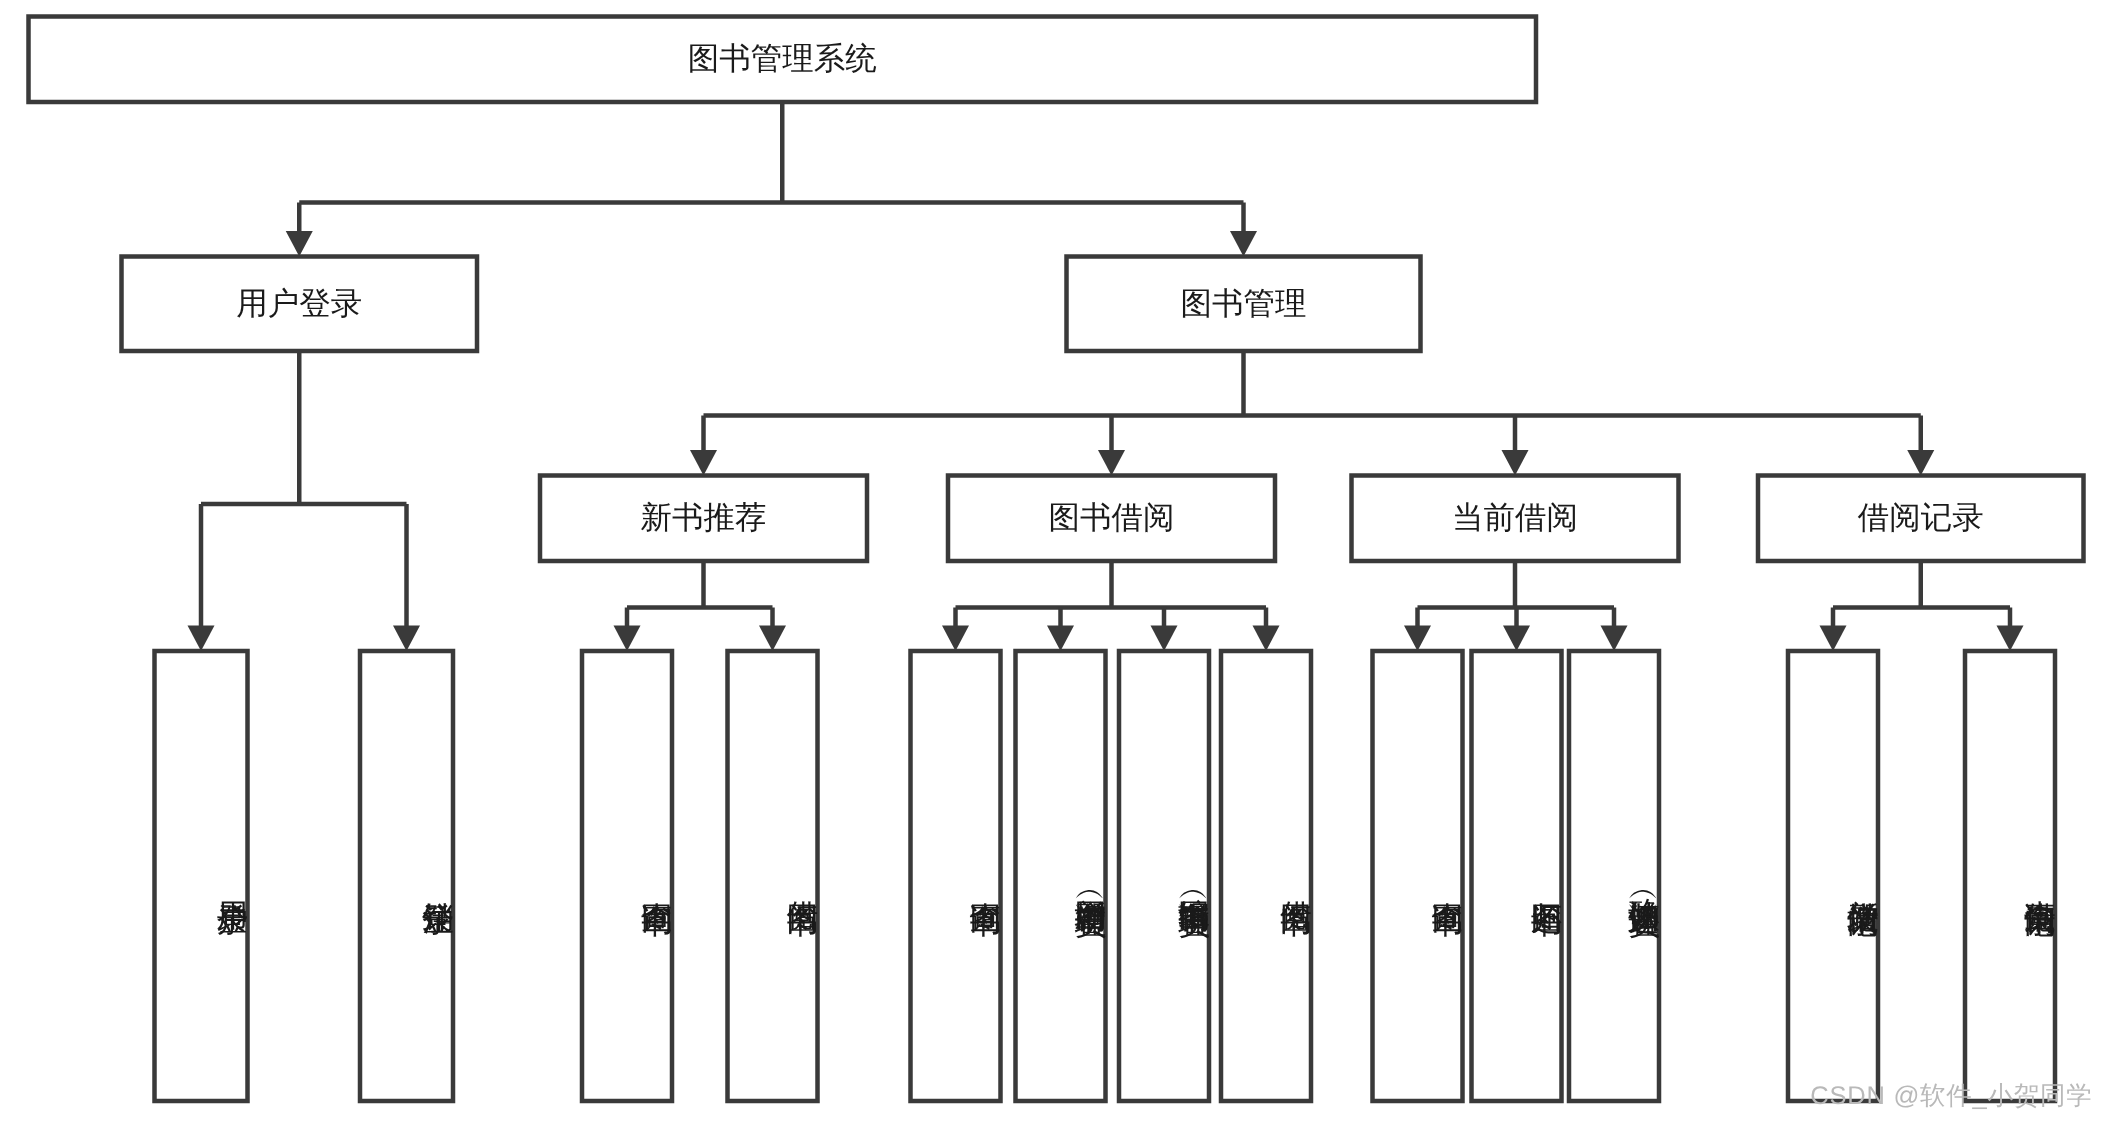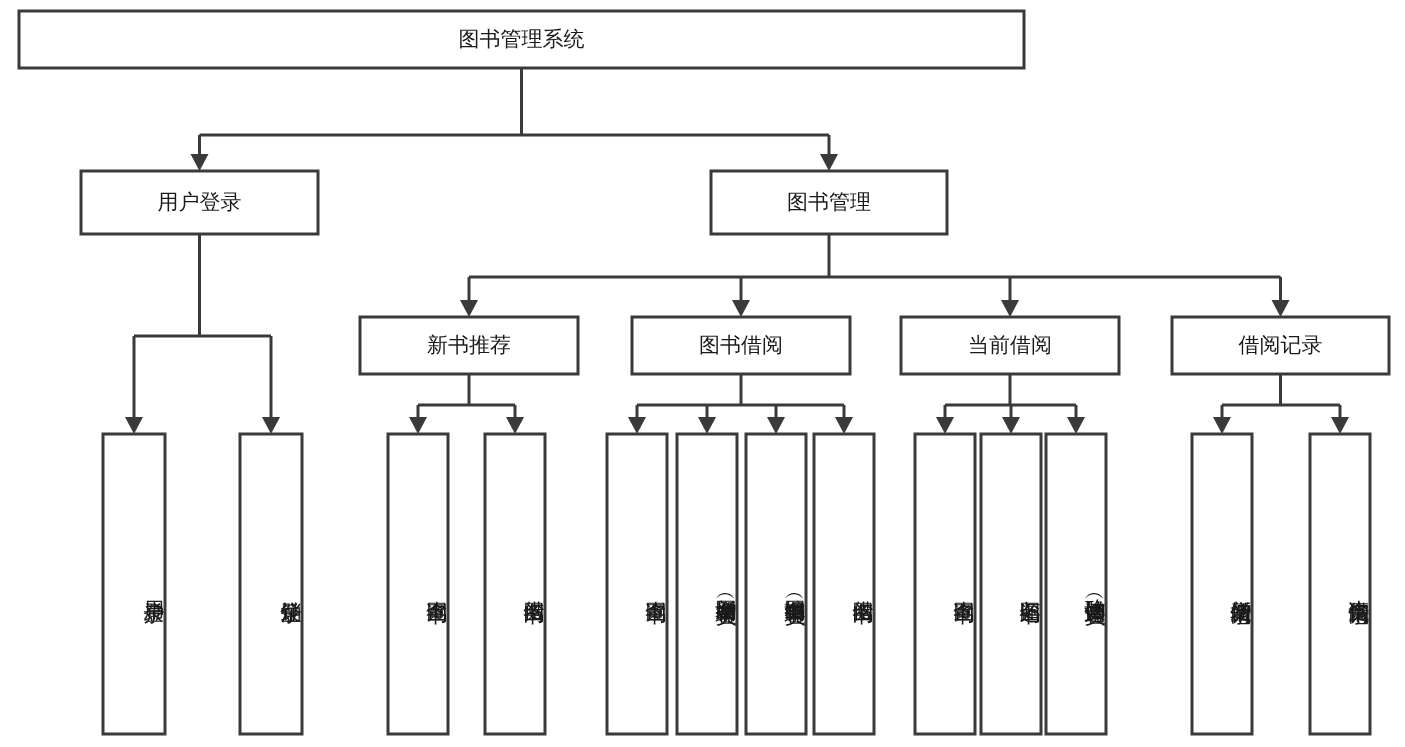--- a/index.html
+++ b/index.html
@@ -212,13 +212,14 @@
       <div class="node-label-v" style="left: 607px; top: 448px; width: 60px; height: 276px;">查询图书</div>
       <div class="node-label-v" style="left: 677px; top: 448px; width: 60px; height: 276px;">新增图书（管理员）</div>
       <div class="node-label-v" style="left: 746px; top: 448px; width: 60px; height: 276px;">编辑图书（管理员）</div>
       <div class="node-label-v" style="left: 814px; top: 448px; width: 60px; height: 276px;">借阅图书</div>
       <div class="node-label-v" style="left: 915px; top: 448px; width: 60px; height: 276px;">查询图书</div>
       <div class="node-label-v" style="left: 981px; top: 448px; width: 60px; height: 276px;">归还图书</div>
       <div class="node-label-v" style="left: 1046px; top: 448px; width: 60px; height: 276px;">确认归还（管理员）</div>
       <div class="node-label-v" style="left: 1192px; top: 448px; width: 60px; height: 276px;">新增借阅记录</div>
       <div class="node-label-v" style="left: 1310px; top: 448px; width: 60px; height: 276px;">查询借阅记录</div>
     </div>
+  <div class="watermark">CSDN @软件_小贺同学</div>
 </div>
 
 </body></html>

